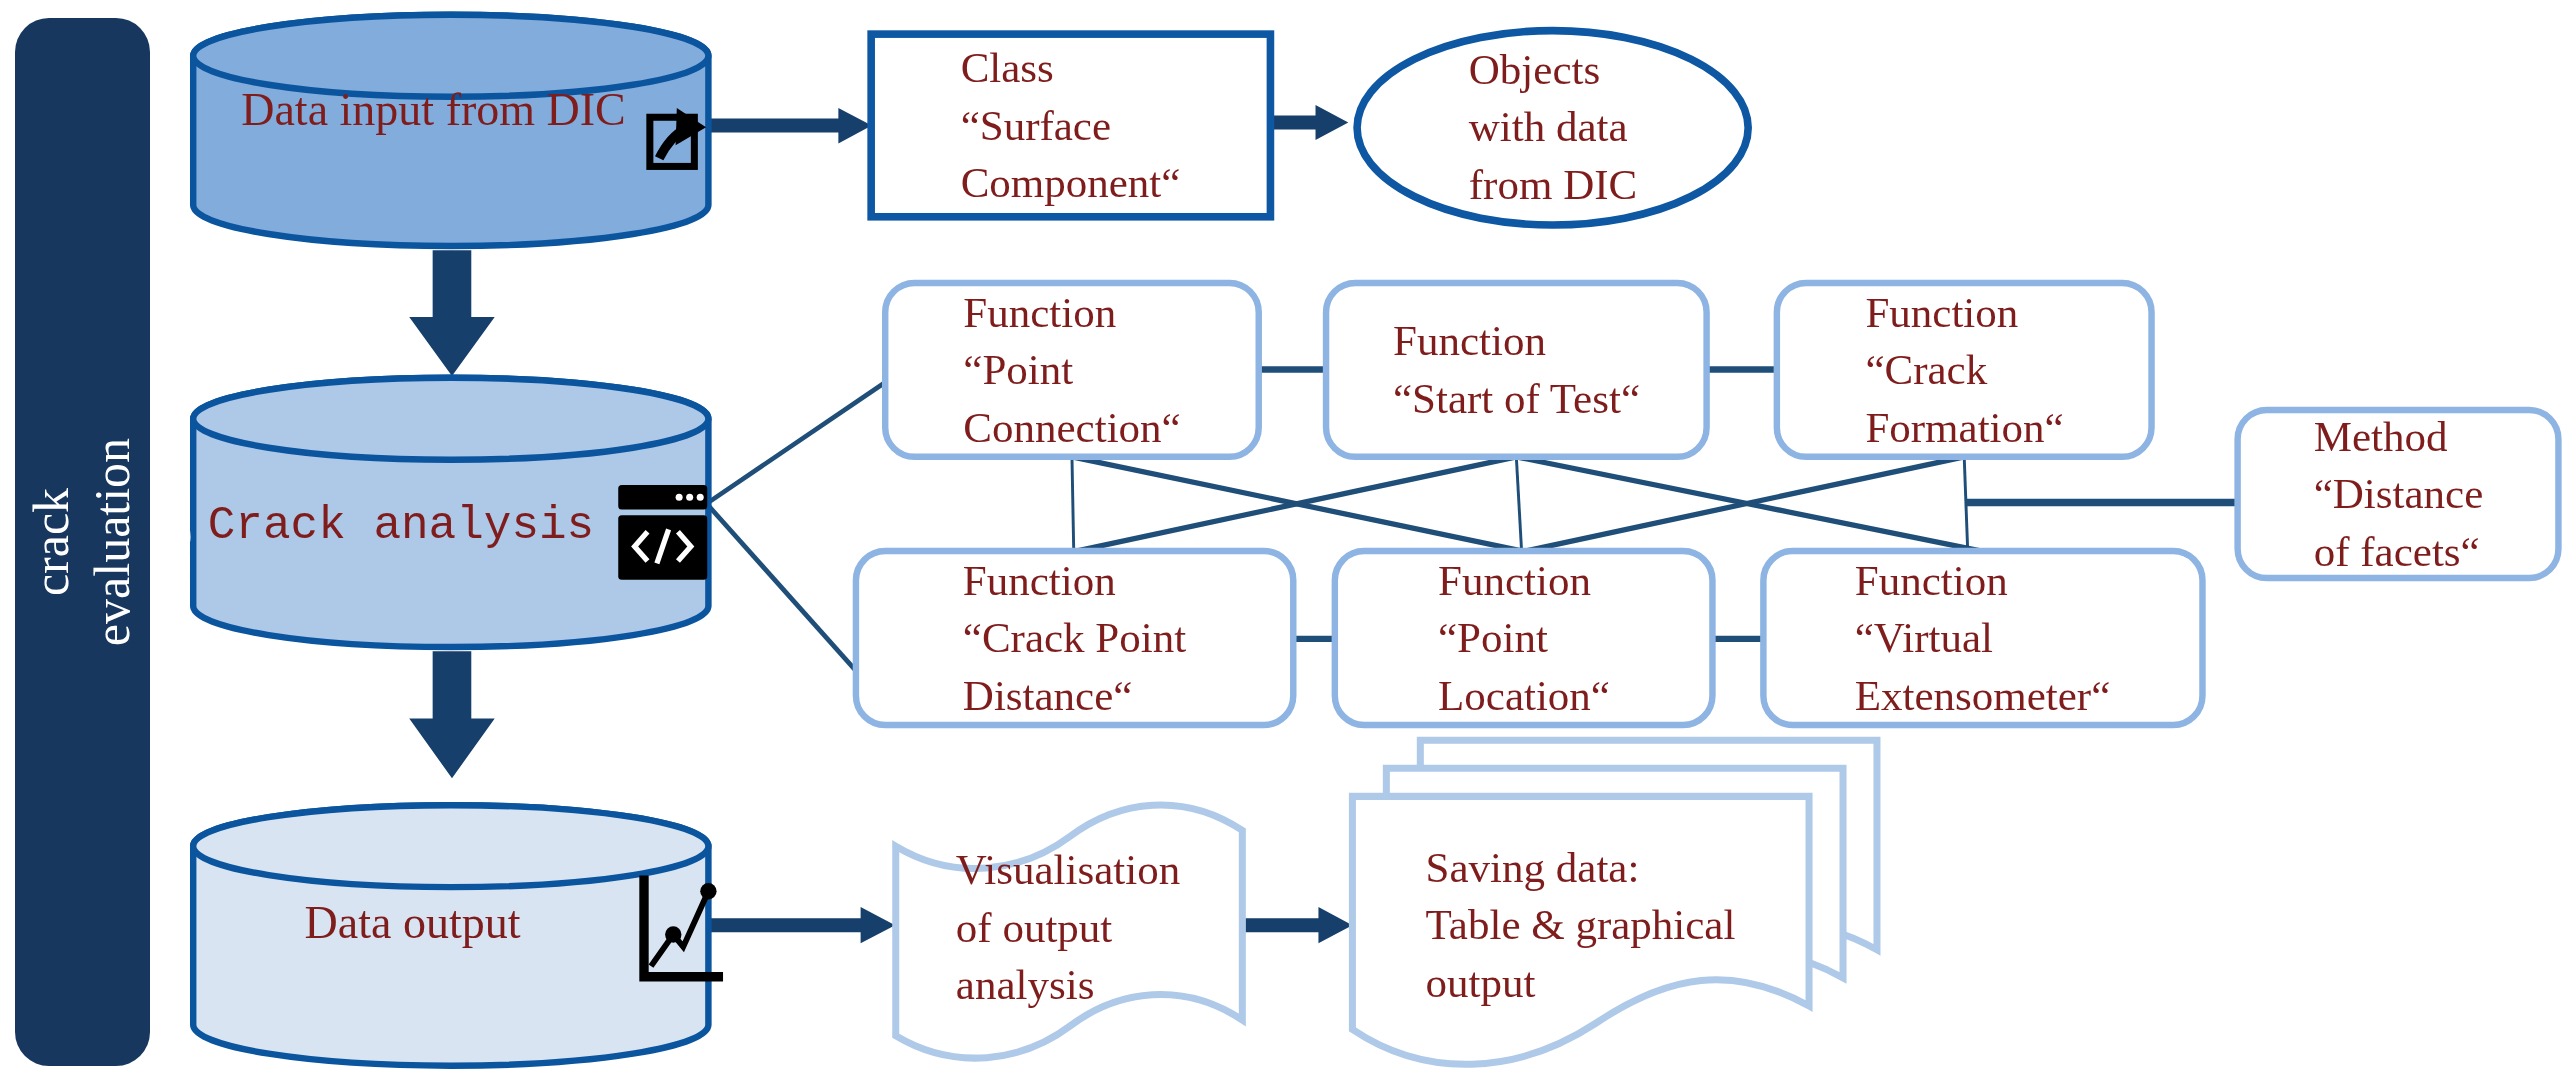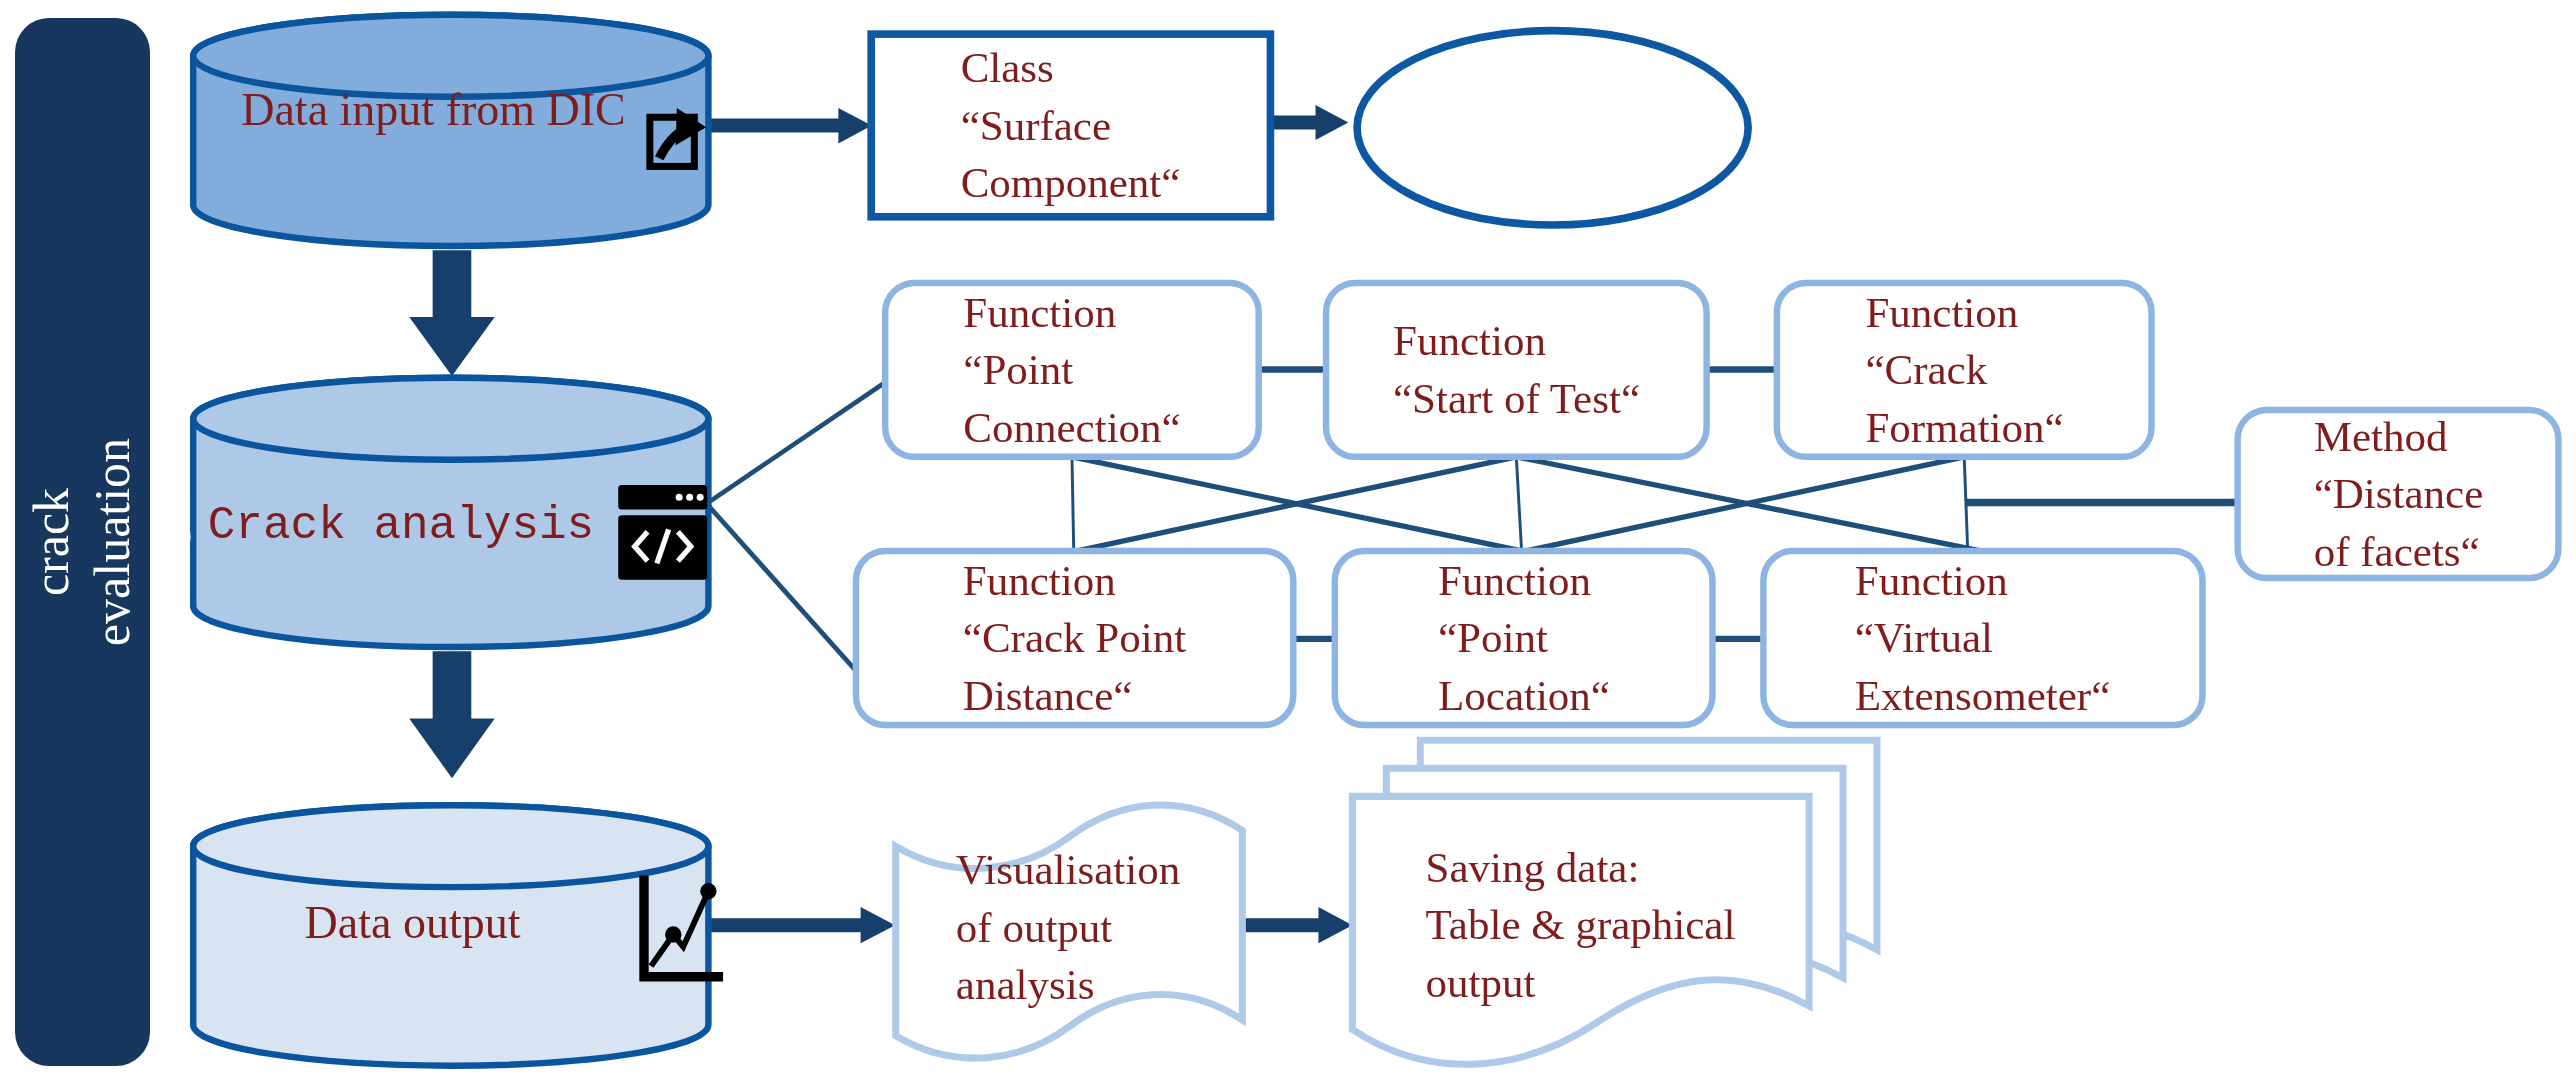--- a/index.html
+++ b/index.html
@@ -135,20 +135,23 @@
     <span class="vtext">Automated crack evaluation
 “ACE“</span>
   </div>
 
   <div class="label label--cyl" style="left:211px;top:54px;width:445px;height:111px;">Data input from DIC</div>
 
   <div class="label" style="left:878px;top:40px;width:385px;height:171px;">Class
 “Surface
 Component“</div>
 
+  <div class="label" style="left:1369px;top:37px;width:368px;height:180px;">Objects
+with data
+from DIC</div>
 
   <div class="label label--cyl" style="left:199px;top:468px;width:404px;height:117px;font-family:Liberation Mono, monospace;">Crack analysis</div>
 
   <div class="label" style="left:885px;top:283px;width:374px;height:174px;">Function
 “Point
 Connection“</div>
   <div class="label" style="left:1326px;top:283px;width:381px;height:174px;">Function
 “Start of Test“</div>
   <div class="label" style="left:1777px;top:283px;width:375px;height:174px;">Function
 “Crack

